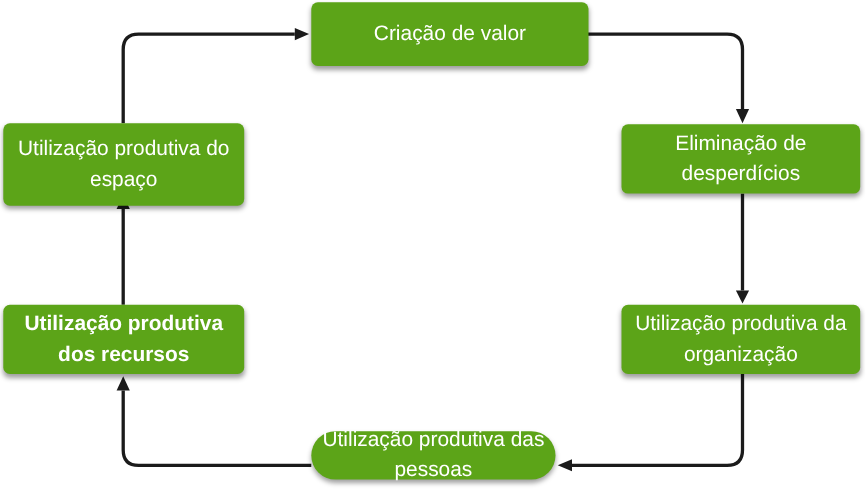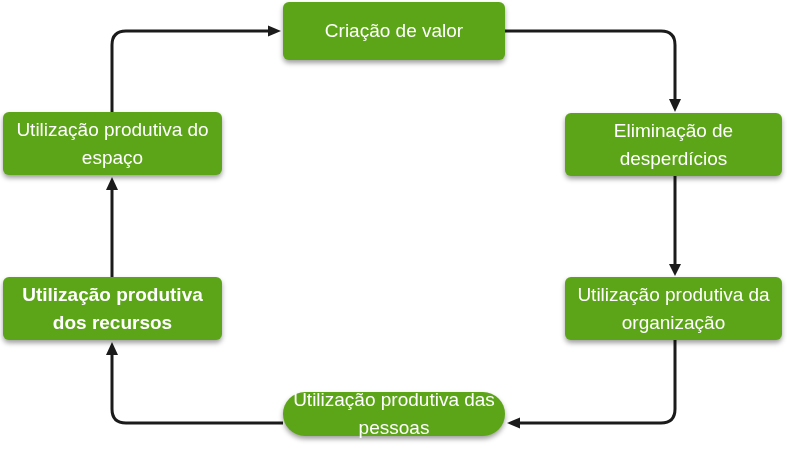--- a/index.html
+++ b/index.html
@@ -25,26 +25,26 @@
     border-radius: 6px;
     display: flex;
     align-items: center;
     justify-content: center;
     text-align: center;
     font-size: 19px;
     line-height: 1.45;
     padding: 2px 10px;
     box-shadow: 0 3px 5px rgba(0,0,0,0.38);
   }
-  .node--top          { left: 283px; top: 2px;   width: 222px; height: 58px; }
+  .node--top          { left: 283px; top: 2px;   width: 252px; height: 58px; }
   .node--right-top    { left: 565px; top: 113px; width: 217px; height: 63px; }
   .node--right-bottom { left: 565px; top: 277px; width: 217px; height: 63px; }
   .node--bottom       { left: 283px; top: 392px; width: 222px; height: 44px; border-radius: 28px; }
   .node--left-bottom  { left: 3px;   top: 277px; width: 219px; height: 63px; font-weight: bold; }
-  .node--left-top     { left: 3px;   top: 112px; width: 219px; height: 63px; text-align: center; }
+  .node--left-top     { left: 3px;   top: 112px; width: 219px; height: 75px; text-align: center; }
   svg.arrows {
     position: absolute;
     left: 0; top: 0;
     width: 787px; height: 456px;
     pointer-events: none;
   }
   svg.arrows path {
     fill: none;
     stroke: var(--arrow-color);
     stroke-width: 3;

